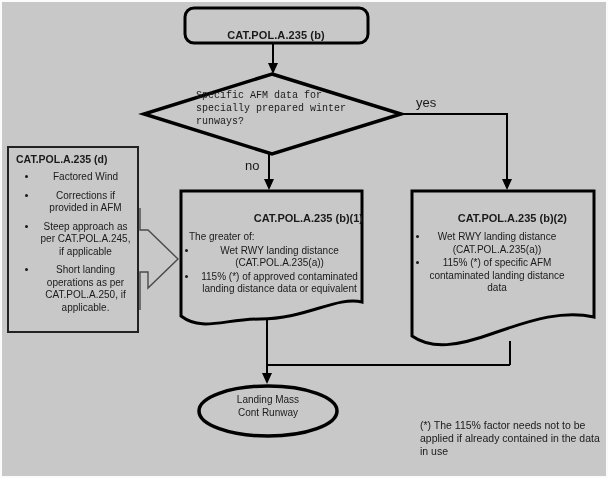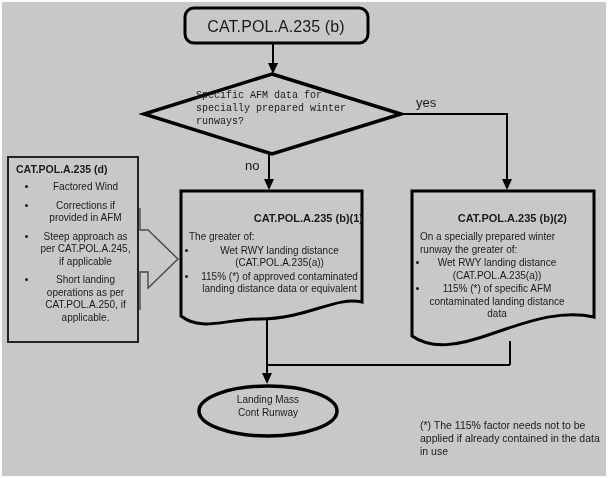--- a/index.html
+++ b/index.html
@@ -9,34 +9,34 @@
     background:#c8c8c8;
     border:2px solid #fbfbfb;
     box-sizing:border-box;
     font-family:"Liberation Sans", sans-serif;
     color:#1a1a1a;
     overflow:hidden;
   }
   .shapes{position:absolute;left:0;top:0;width:608px;height:478px;}
   .txt{position:absolute;}
   .start-label{
-    left:182px;top:7px;width:184px;height:36px;
+    left:182px;top:15px;width:184px;height:36px;
     display:flex;align-items:center;justify-content:center;
-    font-weight:normal;font-size:16px;letter-spacing:.1px;
+    font-weight:bold;font-size:11px;letter-spacing:.1px;
   }
   .decision-q{
     left:194px;top:87px;width:154px;
     text-align:left;font-size:10px;line-height:13px;font-family:Liberation Mono, monospace;
   }
   .branch-label{font-size:13px;}
   .yes-label{left:414px;top:93px;}
   .no-label{left:243px;top:156px;}
 
   .side-box{
-    position:absolute;left:5px;top:154px;width:132px;height:187px;
+    position:absolute;left:5px;top:144px;width:132px;height:187px;
     border:2px solid #222;box-sizing:border-box;
     padding:5px 4px 4px 7px;
   }
   .side-box .sb-title{font-weight:bold;font-size:10.5px;margin:0 0 6px 0;}
   ul.blist{margin:0;padding:0 0 0 26px;list-style:disc;}
   ul.blist li{font-size:10px;line-height:12.5px;margin:0 0 5px 0;text-align:center;}
   .side-box ul.blist{padding-left:22px;}
   .side-box ul.blist li{margin-bottom:6px;}
 
   .doc-content{position:absolute;box-sizing:border-box;}
@@ -113,21 +113,20 @@
     <div class="d-title">CAT.POL.A.235 (b)(1)</div>
     <div class="d-intro">The greater of:</div>
     <ul class="blist">
       <li>Wet RWY landing distance (CAT.POL.A.235(a))</li>
       <li>115% (*) of approved contaminated landing distance data or equivalent</li>
     </ul>
   </div>
 
   <div class="doc-content doc-b2">
     <div class="d-title">CAT.POL.A.235 (b)(2)</div>
-    <div class="d-intro">On a specially prepared winter runway the greater of:</div>
     <ul class="blist">
       <li>Wet RWY landing distance (CAT.POL.A.235(a))</li>
       <li>115% (*) of specific AFM contaminated landing distance data</li>
     </ul>
   </div>
 
   <div class="txt term-label">
     <span>Landing Mass Cont Runway</span>
   </div>
 

